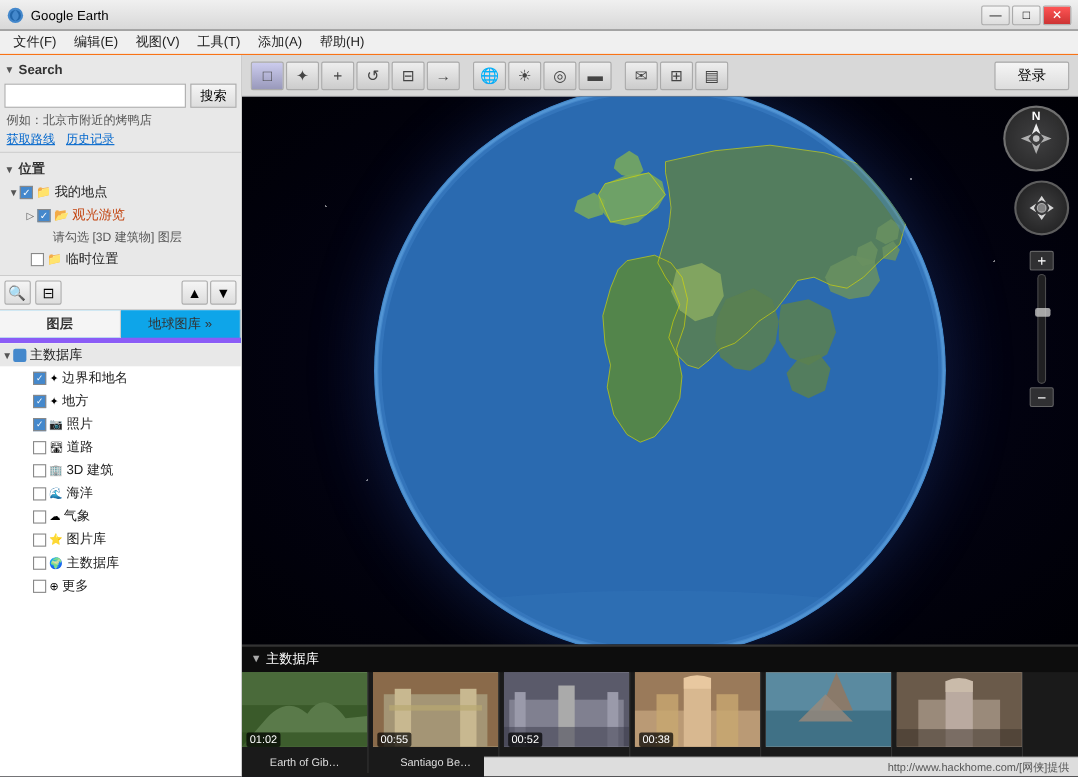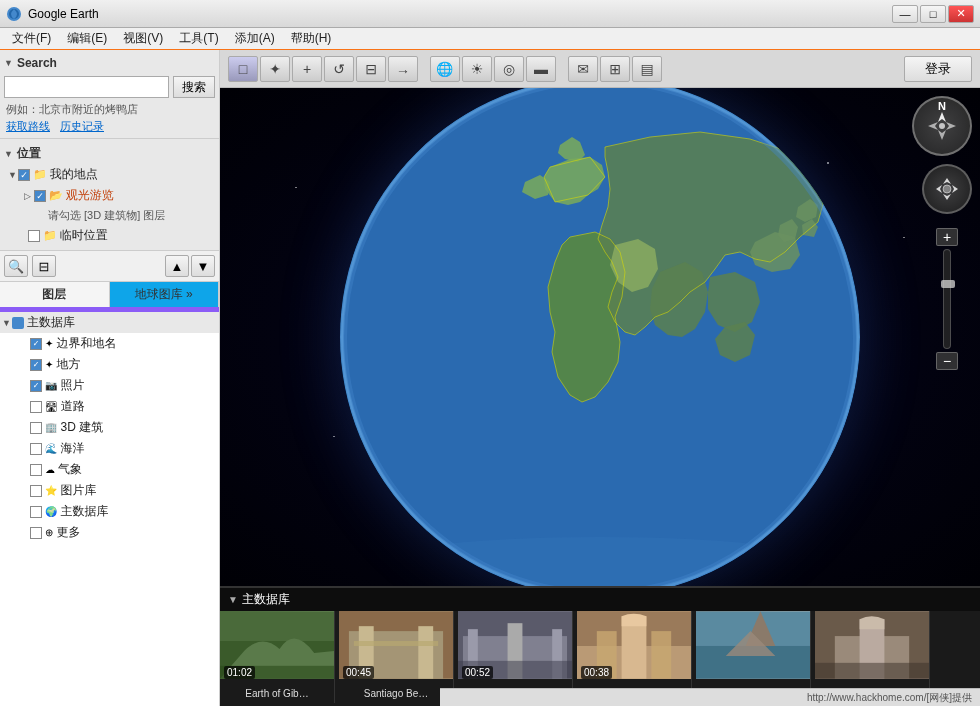--- a/index.html
+++ b/index.html
@@ -705,21 +705,21 @@
         <div class="thumb-item">
           <div class="thumb-img thumb-bg-2" style="height:68px;">
             <svg width="115" height="68" viewBox="0 0 115 68">
               <rect width="115" height="68" fill="#8a6a4a"></rect>
               <rect x="10" y="20" width="95" height="48" fill="#aaa080" opacity="0.8"></rect>
               <rect x="20" y="15" width="15" height="53" fill="#c8b890"></rect>
               <rect x="80" y="15" width="15" height="53" fill="#c8b890"></rect>
               <rect x="15" y="30" width="85" height="5" fill="#b8a870" opacity="0.7"></rect>
             </svg>
           </div>
-          <span class="thumb-duration">00:45</span>
+          <span class="thumb-duration">00:55</span>
           <span class="thumb-label">Santiago Be…</span>
         </div>
 
         <div class="thumb-item">
           <div class="thumb-img thumb-bg-3" style="height:68px;">
             <svg width="115" height="68" viewBox="0 0 115 68">
               <rect width="115" height="68" fill="#5a5a6a"></rect>
               <rect x="5" y="25" width="105" height="43" fill="#8a8a9a" opacity="0.8"></rect>
               <rect x="10" y="18" width="10" height="50" fill="#9a9aaa"></rect>
               <rect x="95" y="18" width="10" height="50" fill="#9a9aaa"></rect>

